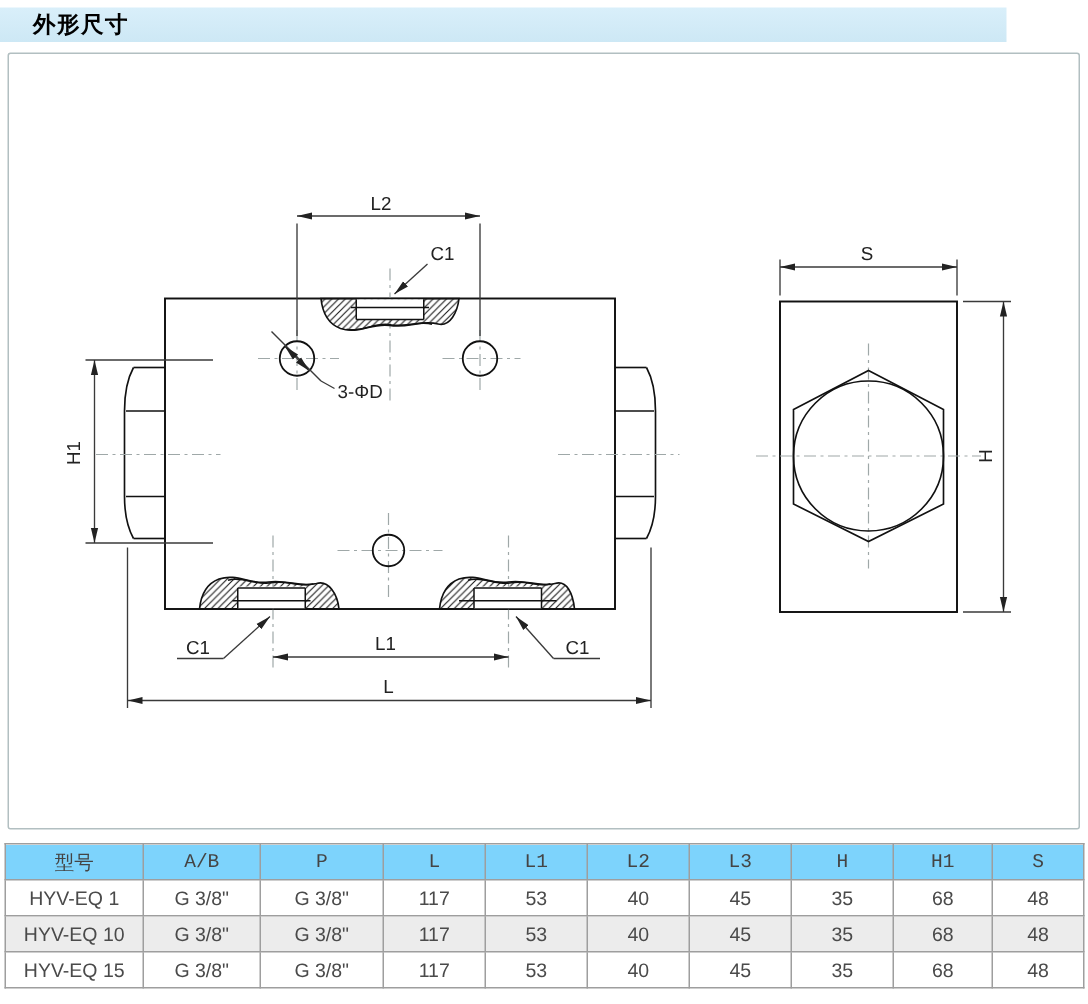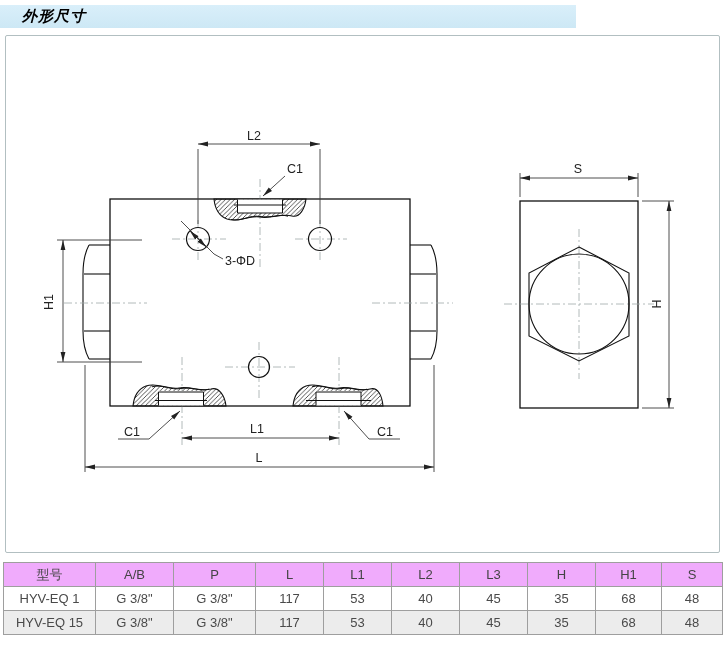--- a/index.html
+++ b/index.html
@@ -1,21 +1,21 @@
 <!DOCTYPE html>
 <html><head>
 <meta charset="utf-8">
 <style>
   html,body{margin:0;padding:0;background:#ffffff;}
   body{width:725px;height:669px;position:relative;font-family:"Liberation Sans",sans-serif;overflow:hidden;}
 
   .title-bar{
-    position:absolute;left:0;top:5px;width:576px;height:23px;
+    position:absolute;left:0;top:5px;width:671px;height:23px;
     background:linear-gradient(180deg,#d9effa 0%,#cde8f5 100%);
-    display:flex;align-items:center;font-style:italic;
+    display:flex;align-items:center;
   }
   .title-bar .title{
     margin-left:22px;font-size:15px;font-weight:bold;color:#000;
     letter-spacing:1px;
   }
 
   .drawing-panel{
     position:absolute;left:5px;top:35px;width:713px;height:516px;
     border:1px solid #b2bfc1;border-radius:2px;background:#fff;box-sizing:content-box;
   }
@@ -23,21 +23,21 @@
 
   .dim-table{
     position:absolute;left:3px;top:562px;width:719px;
     border-collapse:collapse;table-layout:fixed;
     font-size:13px;color:#4a4a4a;
   }
   .dim-table th,.dim-table td{
     border:1px solid #9e9e9e;height:23px;padding:0;text-align:center;
     font-weight:normal;white-space:nowrap;overflow:hidden;
   }
-  .dim-table thead th{background:#f0abfc;color:#444;}
+  .dim-table thead th{background:#7dd3fc;color:#444;font-family:Liberation Mono, monospace;}
   .dim-table tbody tr:nth-child(odd) td{background:#ffffff;}
   .dim-table tbody tr:nth-child(even) td{background:#ececec;}
 </style>
 </head>
 <body>
 
 <div class="title-bar">
   <span class="title">外形尺寸</span>
 </div>
 
@@ -217,25 +217,37 @@
       <td>G 3/8"</td>
       <td>117</td>
       <td>53</td>
       <td>40</td>
       <td>45</td>
       <td>35</td>
       <td>68</td>
       <td>48</td>
     </tr>
     <tr>
-      <td>HYV-EQ 15</td>
+      <td>HYV-EQ 10</td>
       <td>G 3/8"</td>
       <td>G 3/8"</td>
       <td>117</td>
       <td>53</td>
       <td>40</td>
       <td>45</td>
       <td>35</td>
       <td>68</td>
       <td>48</td>
     </tr>
+    <tr>
+      <td>HYV-EQ 15</td>
+      <td>G 3/8"</td>
+      <td>G 3/8"</td>
+      <td>117</td>
+      <td>53</td>
+      <td>40</td>
+      <td>45</td>
+      <td>35</td>
+      <td>68</td>
+      <td>48</td>
+    </tr>
   </tbody>
 </table>
 
 </body></html>

